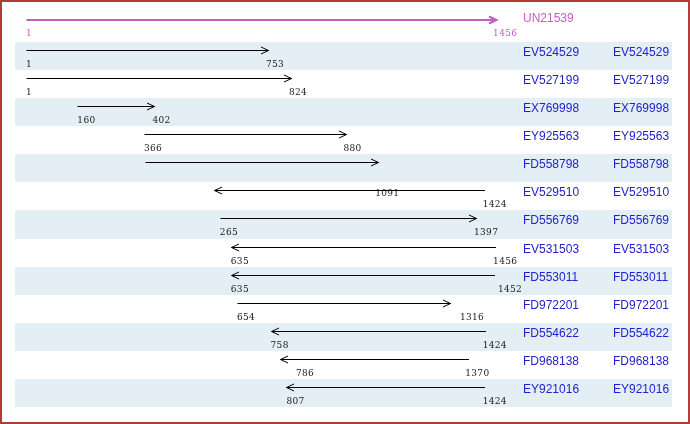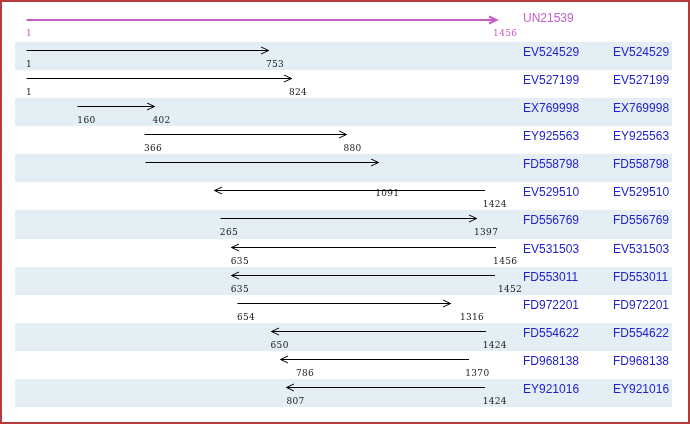--- a/index.html
+++ b/index.html
@@ -161,21 +161,21 @@
         <span class="num" style="left: 445.877px; top: 309.72px; margin-left: 12px;">1316</span>
         <span class="acc" style="left: 521px; top: 296.72px;">FD972201</span>
         <span class="acc" style="left: 611px; top: 296.72px;">FD972201</span>
       </div>
       <div>
         <div class="band" style="top: 320.8px; height: 28.08px; left: 13px; width: 657px;"></div>
         <svg width="217" height="13" class="arrow" style="left: 268.587px; top: 322.8px;">
           <line x1="0.5" x2="215" y1="6.5" y2="6.5" stroke="#000000" stroke-width="1"></line>
           <polyline fill="none" stroke="#000000" stroke-width="1" points="8,3 0.5,6.5 8,10"></polyline>
         </svg>
-        <span class="num" style="left: 268.587px; top: 337.8px;">650</span>
+        <span class="num" style="left: 268.587px; top: 337.8px;">758</span>
         <span class="num" style="left: 480.771px; top: 337.8px;">1424</span>
         <span class="acc" style="left: 521px; top: 324.8px;">FD554622</span>
         <span class="acc" style="left: 611px; top: 324.8px;">FD554622</span>
       </div>
       <div>
         <svg width="191" height="13" class="arrow" style="left: 277.634px; top: 350.88px;">
           <line x1="0.5" x2="189" y1="6.5" y2="6.5" stroke="#000000" stroke-width="1"></line>
           <polyline fill="none" stroke="#000000" stroke-width="1" points="8,3 0.5,6.5 8,10"></polyline>
         </svg>
         <span class="num" style="left: 294px; top: 365.88px;">786</span>

